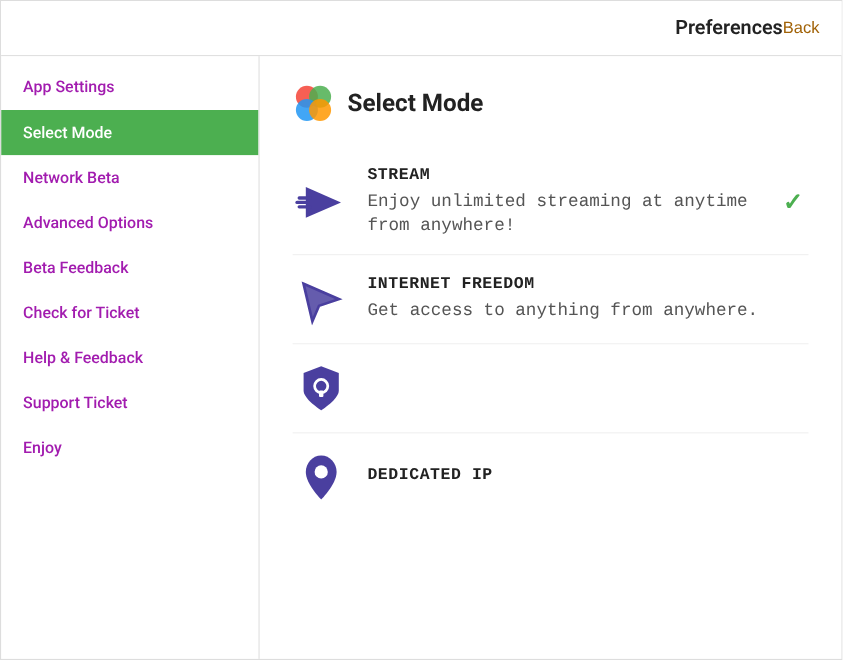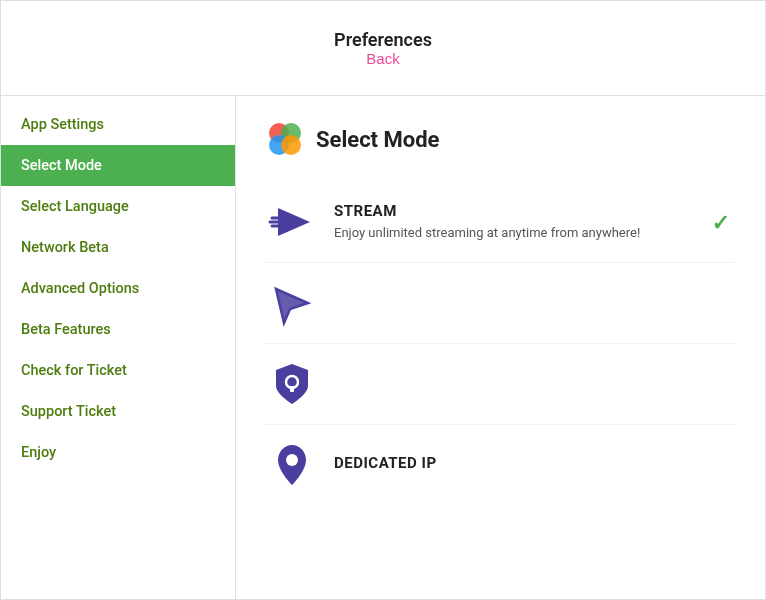--- a/index.html
+++ b/index.html
@@ -17,35 +17,34 @@
       display: flex;
       flex-direction: column;
       border: 1px solid #ddd;
     }
 
     
     .header {
       display: flex;
       justify-content: flex-end;
       align-items: center;
-      padding: 28px 20px;
+      padding: 14px 20px;
       border-bottom: 1px solid #e0e0e0;
       background: #fff;
-      flex-direction: column;
     }
 
     .header-title {
       font-size: 18px;
       font-weight: 600;
       color: #222;
     }
 
     .back-btn {
       font-size: 15px;
-      color: #ec4899;
+      color: #a16207;
       cursor: pointer;
       background: none;
       border: none;
     }
 
     
     .body {
       display: flex;
       flex: 1;
       overflow: hidden;
@@ -56,21 +55,21 @@
       width: 235px;
       border-right: 1px solid #e0e0e0;
       padding: 8px 0;
       overflow-y: auto;
       flex-shrink: 0;
     }
 
     .sidebar-item {
       padding: 12px 20px;
       font-size: 14.5px;
-      color: #4d7c0f;
+      color: #a21caf;
       cursor: pointer;
       font-weight: 500;
     }
 
     .sidebar-item.active {
       background: #4caf50;
       color: #fff;
     }
 
     
@@ -125,33 +124,34 @@
       height: 52px;
       flex-shrink: 0;
       display: flex;
       align-items: center;
       justify-content: center;
       margin-right: 16px;
     }
 
     .mode-text {
       flex: 1;
+      font-family: Liberation Mono, monospace;
     }
 
     .mode-name {
       font-size: 15px;
       font-weight: 700;
       color: #222;
       letter-spacing: 0.5px;
       text-transform: uppercase;
       margin-bottom: 4px;
     }
 
     .mode-desc {
-      font-size: 13px;
+      font-size: 16px;
       color: #555;
       line-height: 1.4;
     }
 
     .mode-check {
       width: 28px;
       height: 28px;
       display: flex;
       align-items: center;
       justify-content: center;
@@ -173,25 +173,25 @@
     <span class="header-title">Preferences</span>
     <button class="back-btn">Back</button>
   </div>
 
   <div class="body">
 
     <div class="sidebar">
 
     <div class="sidebar-item">App Settings</div>
         <div class="sidebar-item active">Select Mode</div>
-        <div class="sidebar-item">Select Language</div>
         <div class="sidebar-item">Network Beta</div>
         <div class="sidebar-item">Advanced Options</div>
-        <div class="sidebar-item">Beta Features</div>
+        <div class="sidebar-item">Beta Feedback</div>
         <div class="sidebar-item">Check for Ticket</div>
+        <div class="sidebar-item">Help &amp; Feedback</div>
         <div class="sidebar-item">Support Ticket</div>
         <div class="sidebar-item">Enjoy</div>
       </div>
 
     <div class="main-content">
 
       <div class="section-header">
 
         <svg class="logo-icon" viewBox="0 0 38 38" xmlns="http://www.w3.org/2000/svg">
           <circle cx="13" cy="13" r="10" fill="#f44336" opacity="0.85"></circle>
@@ -221,20 +221,24 @@
               <span class="checkmark">✓</span>
             </div>
           </div>
           <div class="mode-item">
             <div class="mode-icon">
               <svg width="48" height="48" viewBox="0 0 48 48" fill="none" xmlns="http://www.w3.org/2000/svg">
       <polygon points="8,10 40,24 22,30 16,44" fill="none" stroke="#4a3f9f" stroke-width="2.5"></polygon>
       <polygon points="8,10 40,24 22,30 16,44" fill="#4a3f9f" opacity="0.85"></polygon>
     </svg>
             </div>
+            <div class="mode-text">
+              <div class="mode-name">INTERNET FREEDOM</div>
+              <div class="mode-desc">Get access to anything from anywhere.</div>
+            </div>
           </div>
           <div class="mode-item">
             <div class="mode-icon">
               <svg width="48" height="48" viewBox="0 0 48 48" fill="none" xmlns="http://www.w3.org/2000/svg">
       <path d="M24 4 L40 10 L40 26 C40 34 24 44 24 44 C24 44 8 34 8 26 L8 10 Z" fill="#4a3f9f"></path>
       <circle cx="24" cy="22" r="6" fill="none" stroke="white" stroke-width="2.5"></circle>
       <rect x="22" y="26" width="4" height="6" rx="1" fill="white"></rect>
     </svg>
             </div>
           </div>

